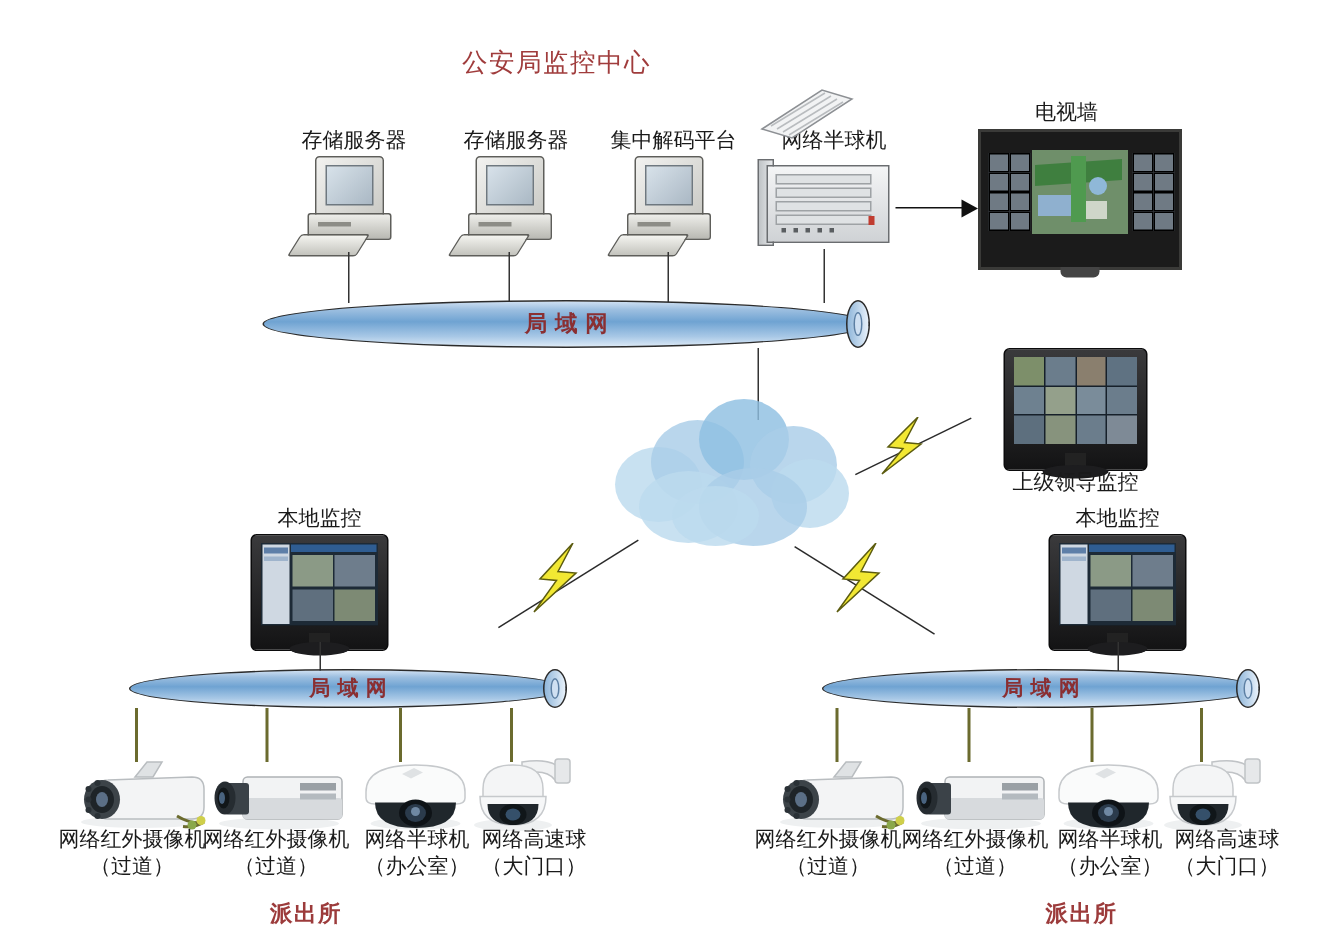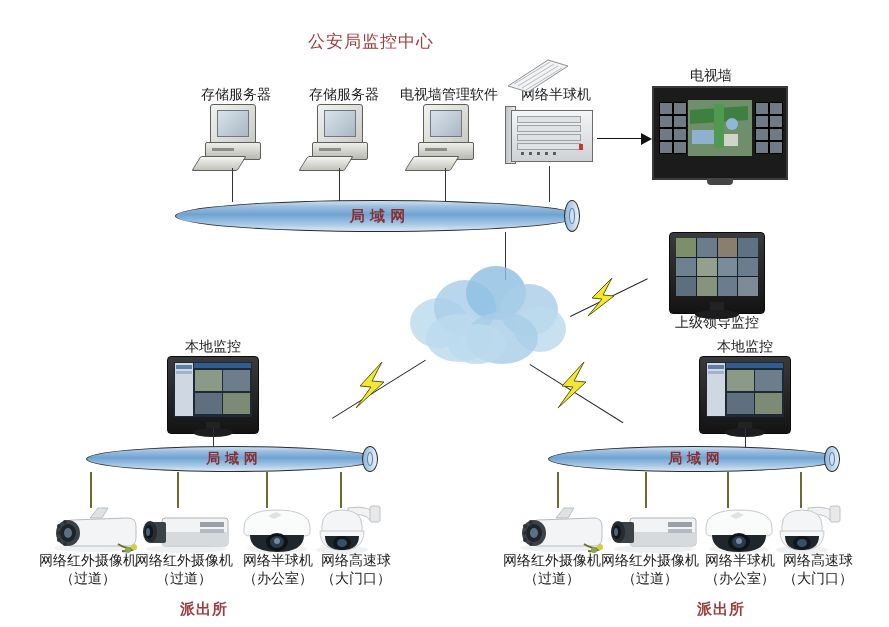--- a/index.html
+++ b/index.html
@@ -86,21 +86,21 @@
   .arrowhead{position:absolute;width:0;height:0;border-top:6px solid transparent;
       border-bottom:6px solid transparent;border-left:11px solid #111;}
 </style>
 </head>
 <body>
 
 <div class="abs title-red" style="left:308px;top:30px;">公安局监控中心</div>
 
 <div class="abs lbl" style="left:192px;top:86px;width:88px;">存储服务器</div>
 <div class="abs lbl" style="left:300px;top:86px;width:88px;">存储服务器</div>
-<div class="abs lbl" style="left:397px;top:86px;width:104px;">电视墙管理软件</div>
+<div class="abs lbl" style="left:397px;top:86px;width:104px;">集中解码平台</div>
 <div class="abs lbl" style="left:508px;top:86px;width:96px;">网络半球机</div>
 <div class="abs lbl" style="left:681px;top:67px;width:60px;">电视墙</div>
 
 <div class="pc" style="left:196px;top:104px;">
   <div class="mon">
       <div class="scr"></div>
     </div>
     <div class="base"></div>
     <div class="slot"></div>
     <div class="kb"></div>

